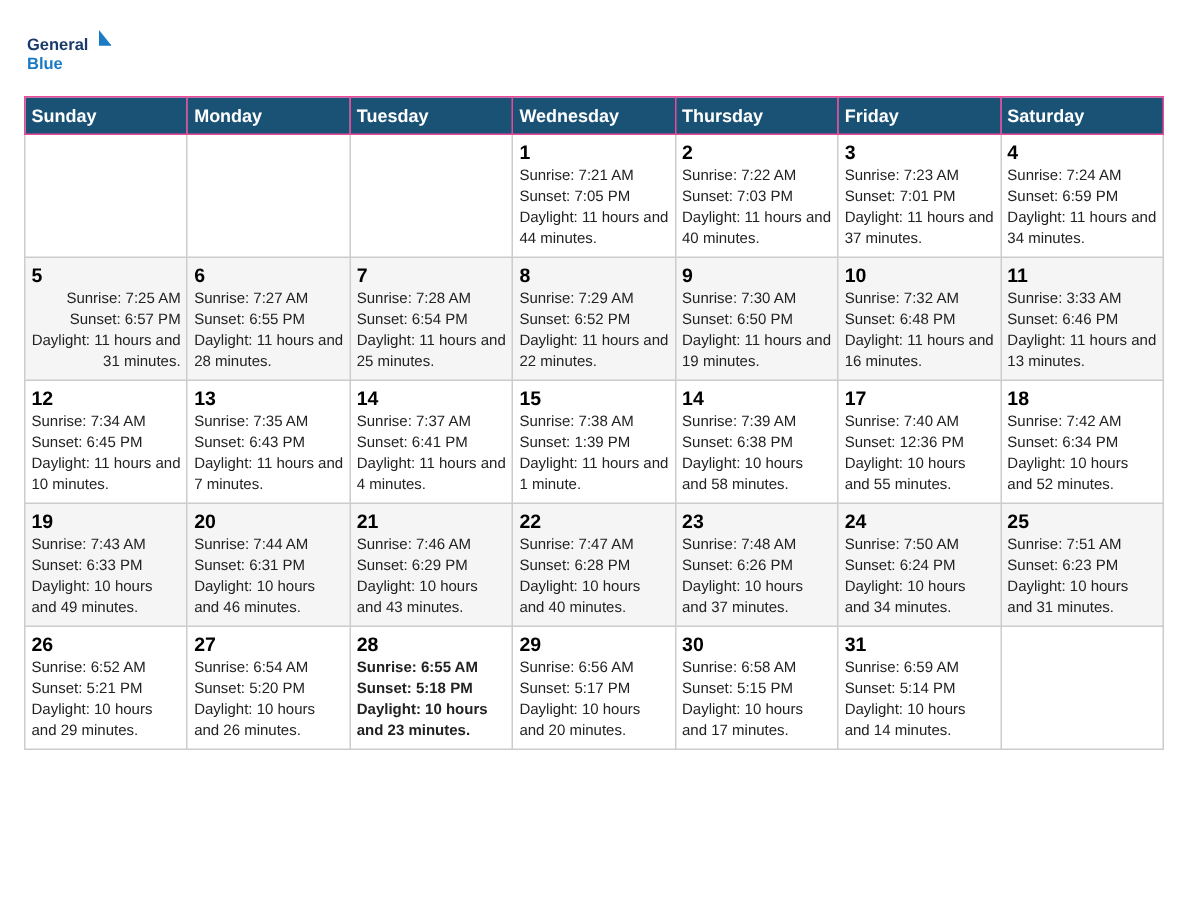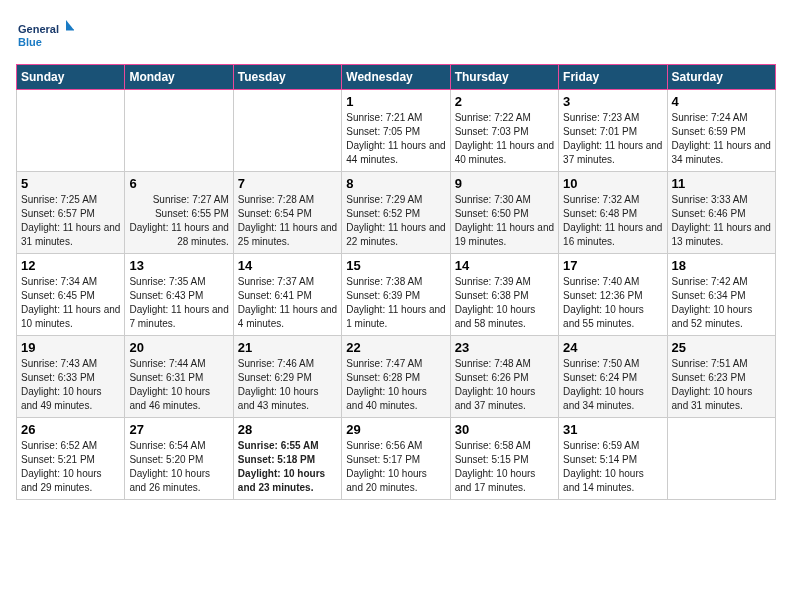--- a/index.html
+++ b/index.html
@@ -126,27 +126,27 @@
         <td>
           <span class="day-num">4</span>
           <div class="day-info" style="white-space: pre-line;">Sunrise: 7:24 AM
 Sunset: 6:59 PM
 Daylight: 11 hours and 34 minutes.</div>
         </td>
       </tr>
       <tr>
         <td>
           <span class="day-num">5</span>
-          <div class="day-info" style="white-space: pre-line;">Sunrise: 7:25 AM
+          <div class="day-info" style="white-space: pre-line; text-align: right;">Sunrise: 7:25 AM
 Sunset: 6:57 PM
 Daylight: 11 hours and 31 minutes.</div>
         </td>
         <td>
           <span class="day-num">6</span>
-          <div class="day-info" style="white-space: pre-line; text-align: right;">Sunrise: 7:27 AM
+          <div class="day-info" style="white-space: pre-line;">Sunrise: 7:27 AM
 Sunset: 6:55 PM
 Daylight: 11 hours and 28 minutes.</div>
         </td>
         <td>
           <span class="day-num">7</span>
           <div class="day-info" style="white-space: pre-line;">Sunrise: 7:28 AM
 Sunset: 6:54 PM
 Daylight: 11 hours and 25 minutes.</div>
         </td>
         <td>
@@ -189,21 +189,21 @@
         </td>
         <td>
           <span class="day-num">14</span>
           <div class="day-info" style="white-space: pre-line;">Sunrise: 7:37 AM
 Sunset: 6:41 PM
 Daylight: 11 hours and 4 minutes.</div>
         </td>
         <td>
           <span class="day-num">15</span>
           <div class="day-info" style="white-space: pre-line;">Sunrise: 7:38 AM
-Sunset: 6:39 PM
+Sunset: 1:39 PM
 Daylight: 11 hours and 1 minute.</div>
         </td>
         <td>
           <span class="day-num">14</span>
           <div class="day-info" style="white-space: pre-line;">Sunrise: 7:39 AM
 Sunset: 6:38 PM
 Daylight: 10 hours and 58 minutes.</div>
         </td>
         <td>
           <span class="day-num">17</span>

